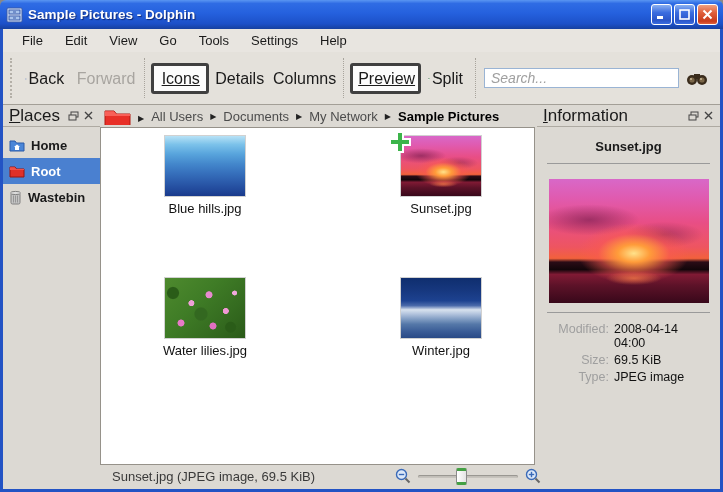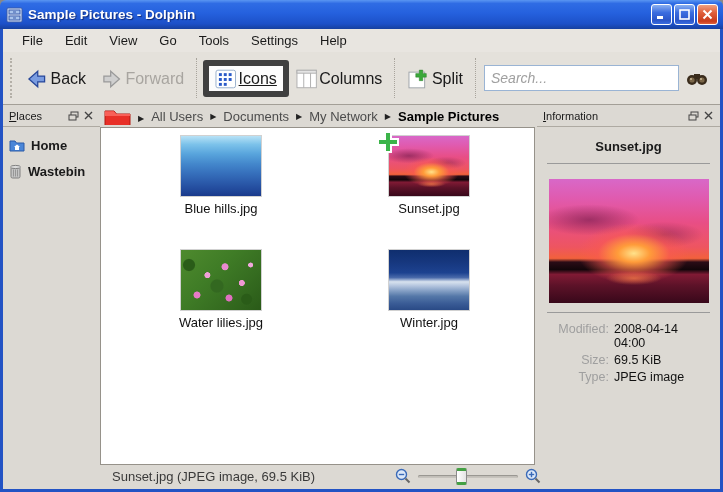--- a/index.html
+++ b/index.html
@@ -25,52 +25,52 @@
   .menubar{height:23px;background:#e8e5e0;display:flex;align-items:center;padding-left:8px;flex:none;}
   .menu-item{padding:2px 11px;cursor:default;}
   
   .toolbar{height:53px;background:#e4e1db;border-bottom:1px solid #a39f97;display:flex;
     align-items:center;padding:0 4px;flex:none;}
   .grip{height:40px;width:5px;border-left:2px dotted #b4b0a8;margin:0 3px;flex:none;}
   .tsep{height:40px;width:2px;border-left:1px dotted #a8a49c;margin:0 5px;flex:none;}
   .tbtn{display:flex;flex-direction:row;align-items:center;justify-content:center;
     padding:3px 6px 2px;gap:2px;font-size:16px;color:#1a1a1a;border:1px solid transparent;
     border-radius:3px;min-width:40px;}
-  .tbtn.checked{background:#fcfcfc;border:6px solid #404040;text-decoration:underline;}
+  .tbtn.checked{background:#fcfcfc;border:3px solid #404040;text-decoration:underline;}
   .tbtn.disabled{color:#a8a5a0;}
   .tbtn svg{display:block;}
   .search-wrap{flex:1;display:flex;align-items:center;margin:0 4px 0 2px;}
-  .search-input{flex:1;height:26px;border:1px solid #9ab4d4;background:#fff;
+  .search-input{flex:1;height:20px;border:1px solid #9ab4d4;background:#fff;
     padding:0 6px;font-family:"Liberation Sans",sans-serif;font-size:14px;outline:none;}
   .search-input::placeholder{font-style:italic;color:#a0a0a0;}
   .binoculars{margin:0 4px 0 7px;flex:none;}
   
   .mainrow{flex:1;display:flex;min-height:0;}
   
   .panel{background:#dcd9d3;display:flex;flex-direction:column;flex:none;}
   .panel.places{width:97px;}
   .panel.info{width:183px;}
   .panel-head{height:22px;display:flex;align-items:center;padding:0 4px 0 6px;
     border-bottom:1px solid #aeaaa2;flex:none;}
-  .panel-title{flex:1;font-size:11px;}
+  .panel-title{flex:1;font-size:17px;}
   .panel-title::first-letter{text-decoration:underline;}
   .phbtn{width:15px;height:15px;display:flex;align-items:center;justify-content:center;flex:none;}
   .place-list{padding-top:5px;}
   .place-item{height:26px;display:flex;align-items:center;gap:6px;padding-left:6px;font-weight:bold;}
   .place-item.selected{background:#4a80d0;color:#fff;}
   .place-item svg{flex:none;}
   
   .center{flex:1;display:flex;flex-direction:column;min-width:0;}
   .crumbbar{height:22px;display:flex;align-items:center;gap:7px;padding-left:4px;
     color:#4c4c4c;flex:none;white-space:nowrap;}
   .crumb-sep{font-size:8px;color:#222;}
   .crumb.current{font-weight:bold;color:#000;}
   .view{flex:1;background:#fff;border:1px solid #96928a;margin-right:2px;overflow:hidden;}
   .filegrid{display:grid;grid-template-columns:208px 208px;grid-auto-rows:114px;
-    padding:8px 0 0 16px;}
+    padding:8px 0 0 0;gap:28px;}
   .file-item{display:flex;flex-direction:column;align-items:center;padding-top:0;}
   .thumb{width:80px;height:60px;position:relative;flex:none;
     box-shadow:0 0 0 1px rgba(0,0,0,.18);}
   .file-label{margin-top:5px;font-size:13px;color:#111;}
   .add-overlay{position:absolute;left:-13px;top:-6px;}
   
   .art-bluehills{background:linear-gradient(180deg,#b8e2f6 0%,#7cc2ea 14%,#58a4dc 30%,
     #4488cc 46%,#3670bc 62%,#2c5cac 76%,#224a9c 89%,#1a3a8c 100%);}
   .art-sunset{background:
     radial-gradient(ellipse 25% 8% at 53% 80%,rgba(240,120,70,.75),rgba(240,120,70,0) 70%),
@@ -184,33 +184,59 @@
             <rect x="4" y="9" width="3" height="3"></rect>
               <rect x="9" y="9" width="3" height="3"></rect>
               <rect x="14" y="9" width="3" height="3"></rect>
             <rect x="4" y="14" width="3" height="3"></rect>
               <rect x="9" y="14" width="3" height="3"></rect>
           </g>
         </svg>
         <span>Icons</span>
       </span>
 
+      <span class="tbtn">
+        <svg width="22" height="20" viewBox="0 0 22 20">
+          <rect x="1" y="1" width="20" height="18" rx="2" fill="#fff" stroke="#b0b0b0"></rect>
+          <g fill="#2a5ac8">
+              <rect x="4" y="4" width="3" height="3"></rect>
+              <rect x="4" y="9" width="3" height="3"></rect>
+              <rect x="4" y="14" width="3" height="3"></rect>
+            </g>
+          <g stroke="#9a9a9a">
+              <line x1="9" y1="5.5" x2="18" y2="5.5"></line>
+              <line x1="9" y1="10.5" x2="18" y2="10.5"></line>
+              <line x1="9" y1="15.5" x2="18" y2="15.5"></line>
+            </g>
+        </svg>
+        <span>Details</span>
+      </span>
 
       <span class="tbtn">
         <svg width="22" height="20" viewBox="0 0 22 20">
           <rect x="1" y="1" width="20" height="18" fill="#fff" stroke="#b0b0b0"></rect>
           <line x1="8" y1="1" x2="8" y2="19" stroke="#b0b0b0"></line>
           <line x1="15" y1="1" x2="15" y2="19" stroke="#b0b0b0"></line>
           <rect x="1" y="1" width="20" height="3" fill="#e4e4e4" stroke="#b0b0b0"></rect>
         </svg>
         <span>Columns</span>
       </span>
 
       <span class="tsep"></span>
 
+      <span class="tbtn checked">
+        <svg width="24" height="20" viewBox="0 0 24 20">
+          <rect x="1" y="1" width="22" height="18" rx="1" fill="#4a7ad0" stroke="#2a4a8a"></rect>
+          <rect x="2" y="14" width="9" height="5" fill="#e8eef8"></rect>
+          <circle cx="13" cy="8" r="5" fill="#c040a8"></circle>
+          <path d="M10 6 a5 5 0 0 1 6 0 l-3 7 z" fill="#e86ac0" opacity=".8"></path>
+          <rect x="12" y="13" width="3" height="3" fill="#8a5a28"></rect>
+        </svg>
+        <span>Preview</span>
+      </span>
 
       <span class="tbtn">
         <svg width="22" height="20" viewBox="0 0 22 20">
           <rect x="1" y="3" width="16" height="16" fill="#fff" stroke="#a0a6ac"></rect>
           <path d="M15 1 h4 v4 h4 v4 h-4 v4 h-4 v-4 h-4 v-4 h4 z" transform="translate(-2 0) scale(0.9)" fill="#3aa83a" stroke="#2a7a2a" stroke-width=".5"></path>
         </svg>
         <span>Split</span>
       </span>
 
       <span class="tsep"></span>
@@ -247,20 +273,27 @@
           </span>
         </div>
         <div class="place-list">
           <div class="place-item">
             <svg width="16" height="14" viewBox="0 0 16 14">
               <path d="M1 3 h5 l1.5 2 H15 v8 H1 Z" fill="#4a86d8" stroke="#2a5aa8"></path>
               <path d="M5 9 L8 6.5 L11 9 Z" fill="#fff"></path>
               <rect x="6" y="9" width="4" height="3" fill="#fff"></rect>
             </svg>
             <span>Home</span>
+          </div>
+          <div class="place-item selected">
+            <svg width="16" height="14" viewBox="0 0 16 14">
+              <path d="M1 3 h5 l1.5 2 H15 v8 H1 Z" fill="#e03028" stroke="#981410"></path>
+              <path d="M1 6 h14 v-1 H7.2 L5.8 3.2 H1 Z" fill="#f25048"></path>
+            </svg>
+            <span>Root</span>
           </div>
           <div class="place-item">
             <svg width="13" height="15" viewBox="0 0 13 15">
               <rect x="2" y="3" width="9" height="11" rx="1.5" fill="#c4c4c4" stroke="#808080"></rect>
               <ellipse cx="6.5" cy="3" rx="5" ry="1.6" fill="#dcdcdc" stroke="#808080"></ellipse>
               <g stroke="#969696">
                   <line x1="4.5" y1="5.5" x2="4.5" y2="12.5"></line>
                   <line x1="6.5" y1="5.5" x2="6.5" y2="12.5"></line>
                   <line x1="8.5" y1="5.5" x2="8.5" y2="12.5"></line>
                 </g>

